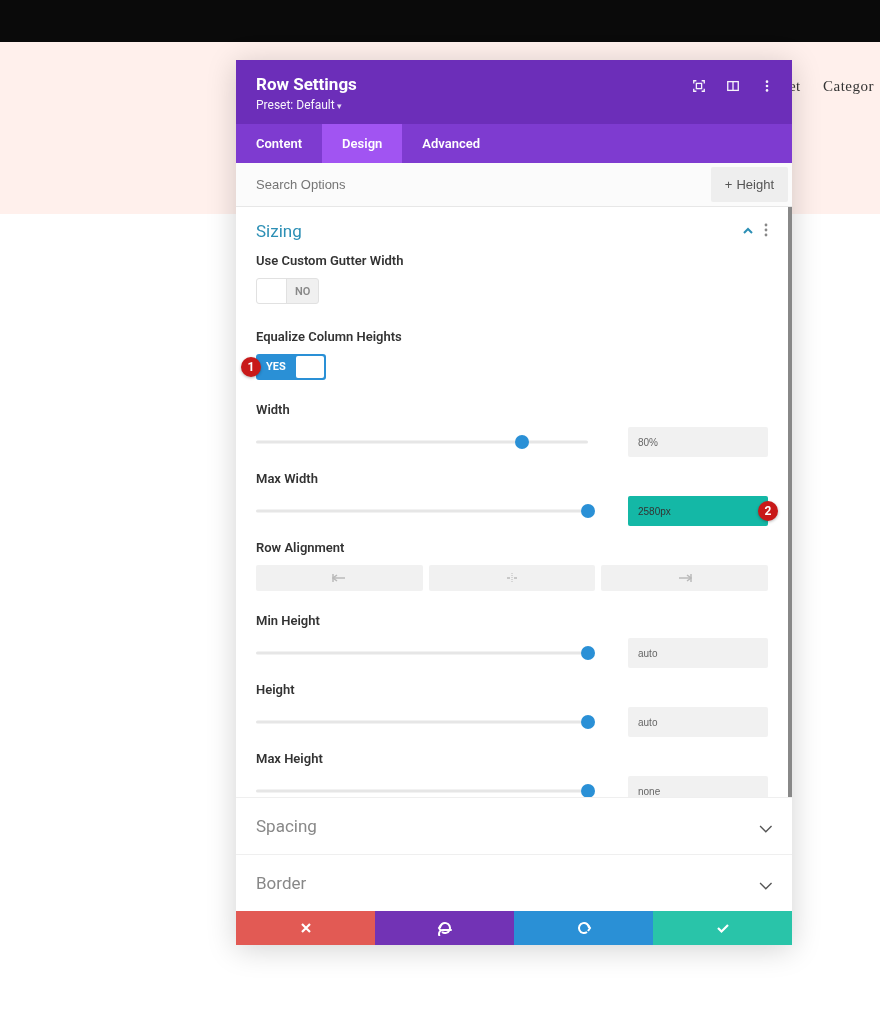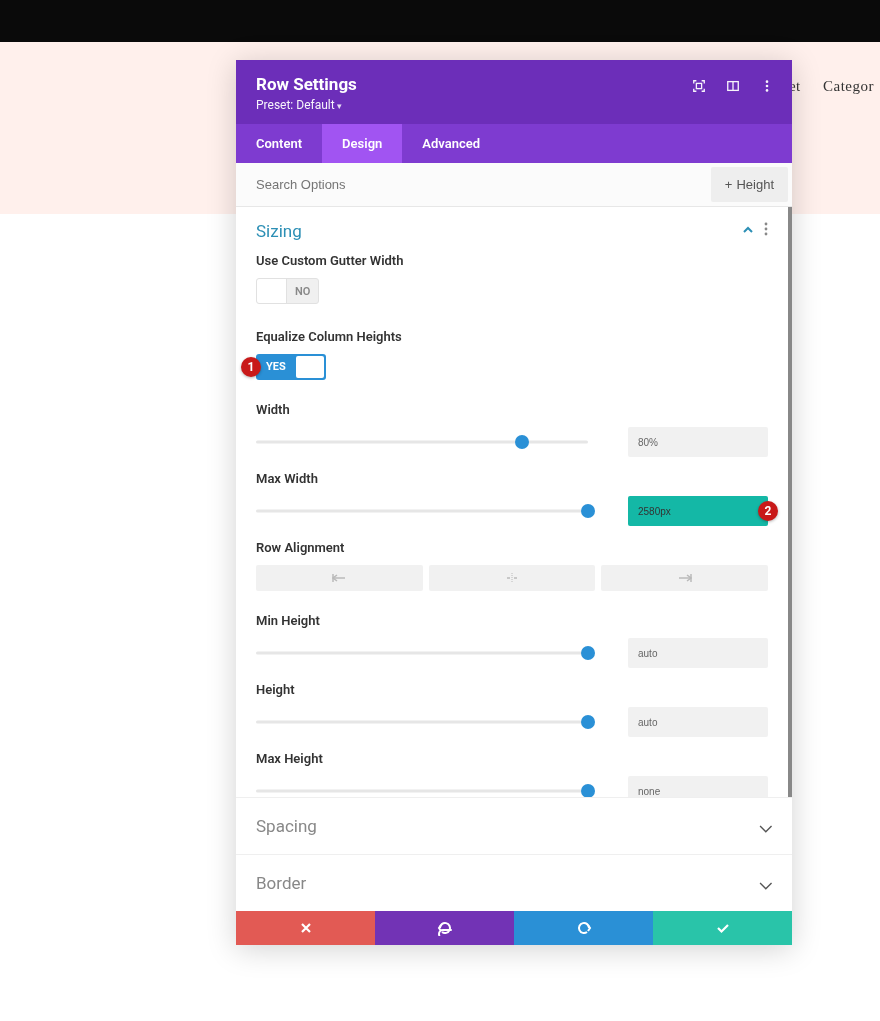--- a/index.html
+++ b/index.html
@@ -18,21 +18,21 @@
   .hicon { width: 14px; height: 14px; opacity: 0.95; cursor: pointer; }
   .tabs { background: #7e3bd0; display: flex; color: #fff; font-size: 13px; font-weight: 600; }
   .tab { padding: 12px 20px; cursor: pointer; }
   .tab.active { background: #a154f2; }
   .search-row { display: flex; border-bottom: 1px solid #e7e7e7; background: #fbfbfb; }
   .search-input { flex: 1; border: none; background: transparent; padding: 12px 20px; font-size: 13px; color: #888; outline: none; }
   .filter-btn { padding: 10px 14px; border: none; background: #eeeeee; color: #555; font-size: 13px; cursor: pointer; display: flex; align-items: center; gap: 4px; margin: 4px; border-radius: 2px; }
   
   .body-scroll { max-height: 590px; overflow-y: auto; border-right: 4px solid #888; }
   .section { padding: 14px 20px 20px; border-bottom: 1px solid #efefef; }
-  .section-header { display: flex; justify-content: space-between; align-items: flex-start; margin-bottom: 12px; }
+  .section-header { display: flex; justify-content: space-between; align-items: flex-end; margin-bottom: 12px; }
   .section-title { font-size: 17px; color: #2c8fb5; font-weight: 400; }
   .sec-controls { display: flex; gap: 10px; align-items: center; color: #888; }
   .chev { cursor: pointer; }
   .vdots { cursor: pointer; font-size: 14px; letter-spacing: -1px; }
   
   .fld-label { font-size: 13px; color: #333; font-weight: 600; margin-bottom: 10px; margin-top: 8px; }
   .toggle-off { display: inline-flex; background: #f0f0f0; border: 1px solid #e1e1e1; border-radius: 3px; height: 26px; cursor: pointer; position:relative; }
   .toggle-off .handle { width: 30px; background: #fff; border-right: 1px solid #e1e1e1; border-radius: 3px 0 0 3px; }
   .toggle-off .lbl { padding: 0 8px; font-size: 11px; color: #888; line-height: 26px; font-weight:600; }
   .toggle-on { display: inline-flex; background: #2a90d6; border-radius: 3px; height: 26px; cursor: pointer; position: relative; }

